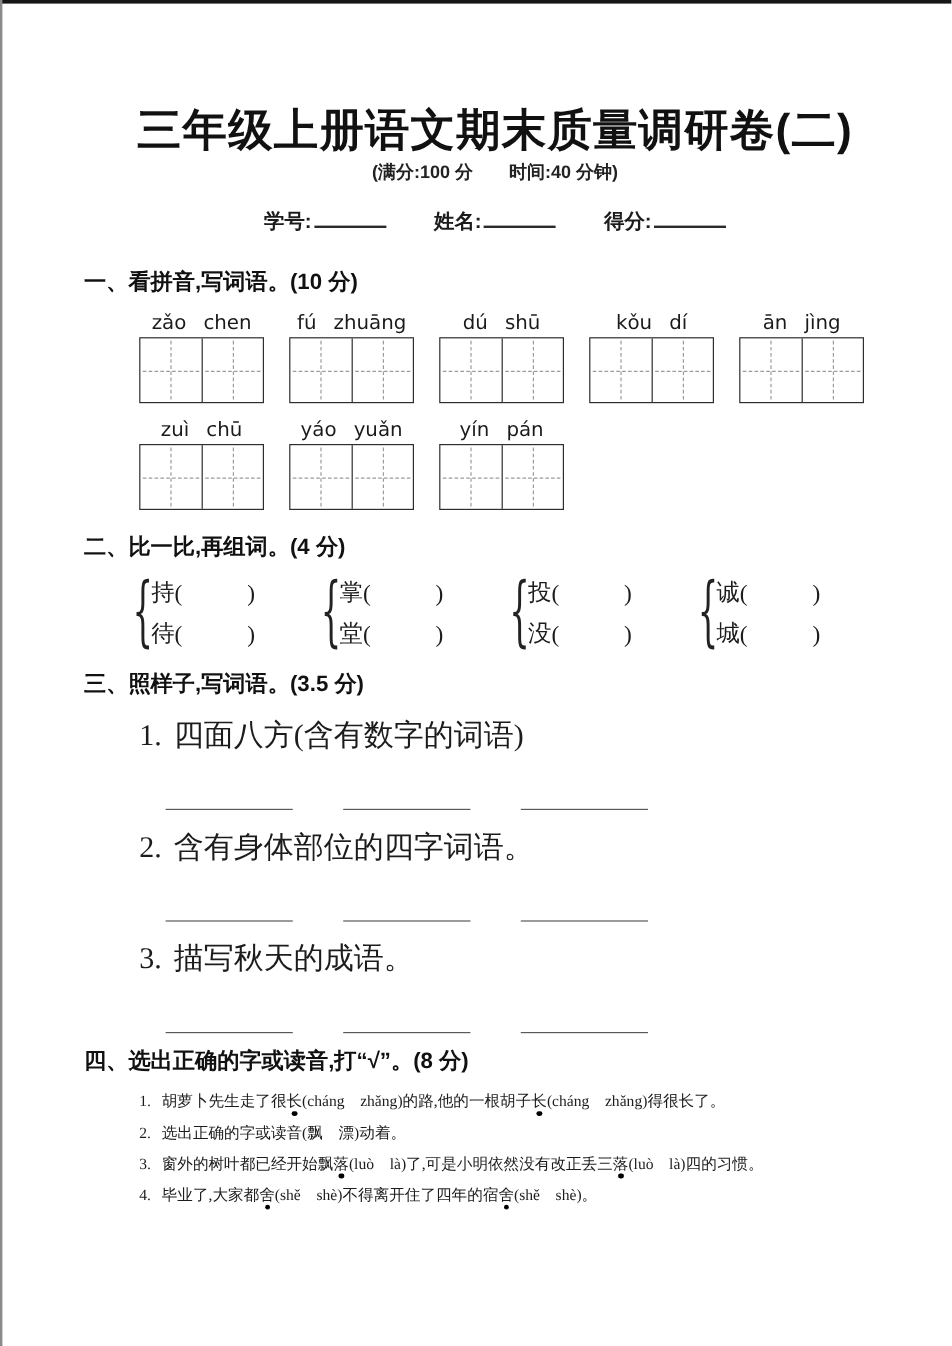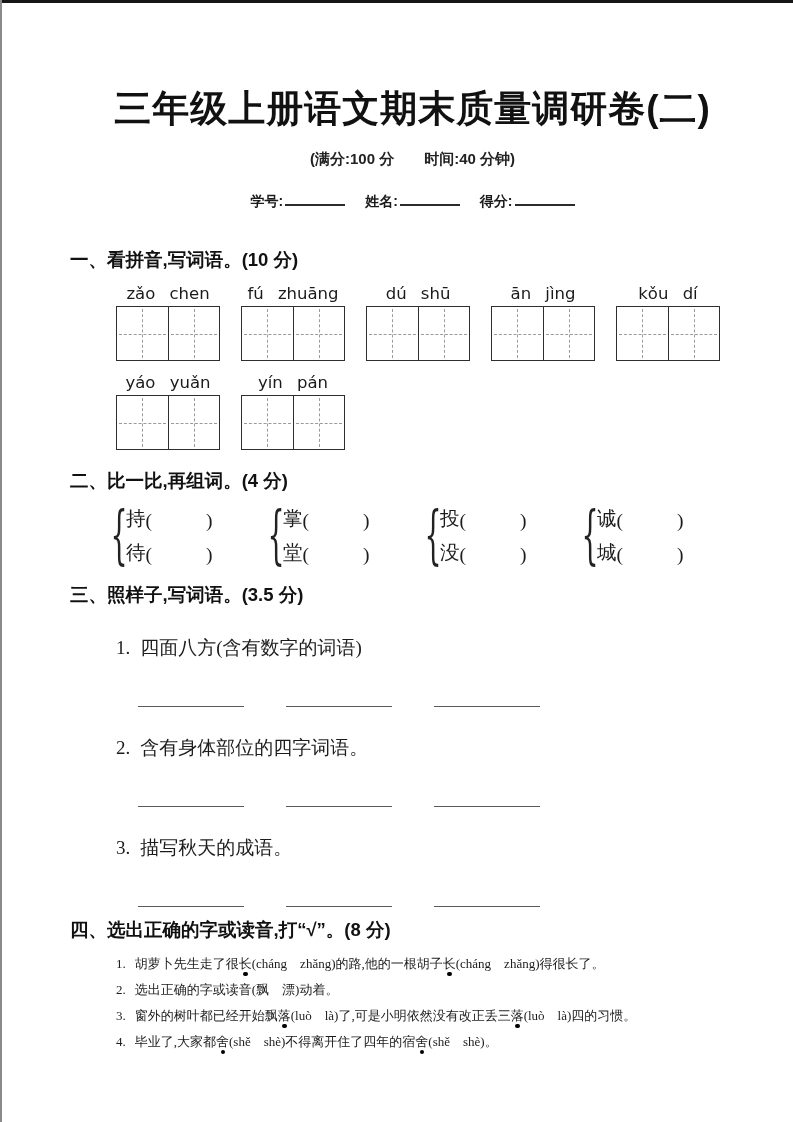--- a/index.html
+++ b/index.html
@@ -15,36 +15,36 @@
 
   .content{position:absolute;top:12px;left:70px;width:685px;}
 
   
   .title{
     margin-top:72px;text-align:center;
     font-family:"Liberation Sans",sans-serif;font-weight:900;
     font-size:37px;letter-spacing:1px;color:#111;
   }
   .meta{
-    margin-top:16px;text-align:center;
+    text-align:center;
     font-family:"Liberation Sans",sans-serif;font-weight:bold;
     font-size:15px;color:#222;
   }
   .fields{
-    margin-top:20px;display:flex;justify-content:center;gap:20px;
-    font-family:"Liberation Sans",sans-serif;font-weight:bold;font-size:14px;
+    margin-top:20px;display:flex;justify-content:center;gap:40px;
+    font-family:"Liberation Sans",sans-serif;font-weight:bold;font-size:17px;
   }
   .field-blank{display:inline-block;width:60px;height:15px;border-bottom:2px solid #2b2b2b;margin-left:2px;}
 
   
   .sec-heading{
     font-family:"Liberation Sans",sans-serif;font-weight:bold;
     font-size:18.5px;color:#111;margin:0 0 0 0;
   }
-  .sh1{margin-top:36px;}
+  .sh1{margin-top:26px;}
   .sh2{margin-top:18px;}
   .sh3{margin-top:16px;}
   .sh4{margin-top:6px;}
 
   
   .grid-row{display:flex;gap:21px;margin:12px 0 0 30px;padding-left:16px;}
   .word-block{width:104px;}
   .pinyin{
     text-align:center;white-space:nowrap;
     font-family:"DejaVu Sans",sans-serif;font-size:16.5px;color:#1a1a1a;
@@ -69,21 +69,21 @@
     font-family:"DejaVu Serif",serif;font-size:64px;font-weight:400;
     line-height:0.95;transform:scaleX(0.42);transform-origin:center;
     width:22px;color:#222;flex:none;margin-left:-6px;
   }
   .pair-col{display:flex;flex-direction:column;gap:7px;font-size:19.5px;}
   .pair-line{display:flex;align-items:flex-end;white-space:nowrap;}
   .pair-blank{display:inline-block;width:54px;}
 
   
   .s3-item{margin-left:46px;}
-  .s3-line{font-size:19px;margin-top:28px;}
+  .s3-line{font-size:25px;margin-top:14px;}
   .s3-num{margin-right:10px;}
   .blank-row{display:flex;gap:42px;margin:44px 0 10px 22px;}
   .blank-line{width:106px;border-bottom:1.6px solid #5a5a5a;height:1px;}
 
   
   .s4-items{width:648px;margin:10px 0 0 46px;}
   .q-item{
     font-size:13px;line-height:23px;
     padding-left:28px;text-indent:-28px;margin-bottom:3px;
   }
@@ -131,36 +131,43 @@
 
   <div class="word-block">
     <div class="pinyin">dú shū</div>
     <div class="tian">
       <div class="cell"></div>
       <div class="cell"></div>
     </div>
   </div>
 
   <div class="word-block">
+    <div class="pinyin">kǒu dí</div>
+    <div class="tian">
+      <div class="cell"></div>
+      <div class="cell"></div>
+    </div>
+  </div>
+
+  <div class="word-block">
     <div class="pinyin">ān jìng</div>
     <div class="tian">
       <div class="cell"></div>
       <div class="cell"></div>
     </div>
   </div>
-
-  <div class="word-block">
-    <div class="pinyin">kǒu dí</div>
-    <div class="tian">
-      <div class="cell"></div>
-      <div class="cell"></div>
-    </div>
-  </div>
 </div>
   <div class="grid-row">
+  <div class="word-block">
+    <div class="pinyin">zuì chū</div>
+    <div class="tian">
+      <div class="cell"></div>
+      <div class="cell"></div>
+    </div>
+  </div>
 
 
 
   <div class="word-block">
     <div class="pinyin">yáo yuǎn</div>
     <div class="tian">
       <div class="cell"></div>
       <div class="cell"></div>
     </div>
   </div>

